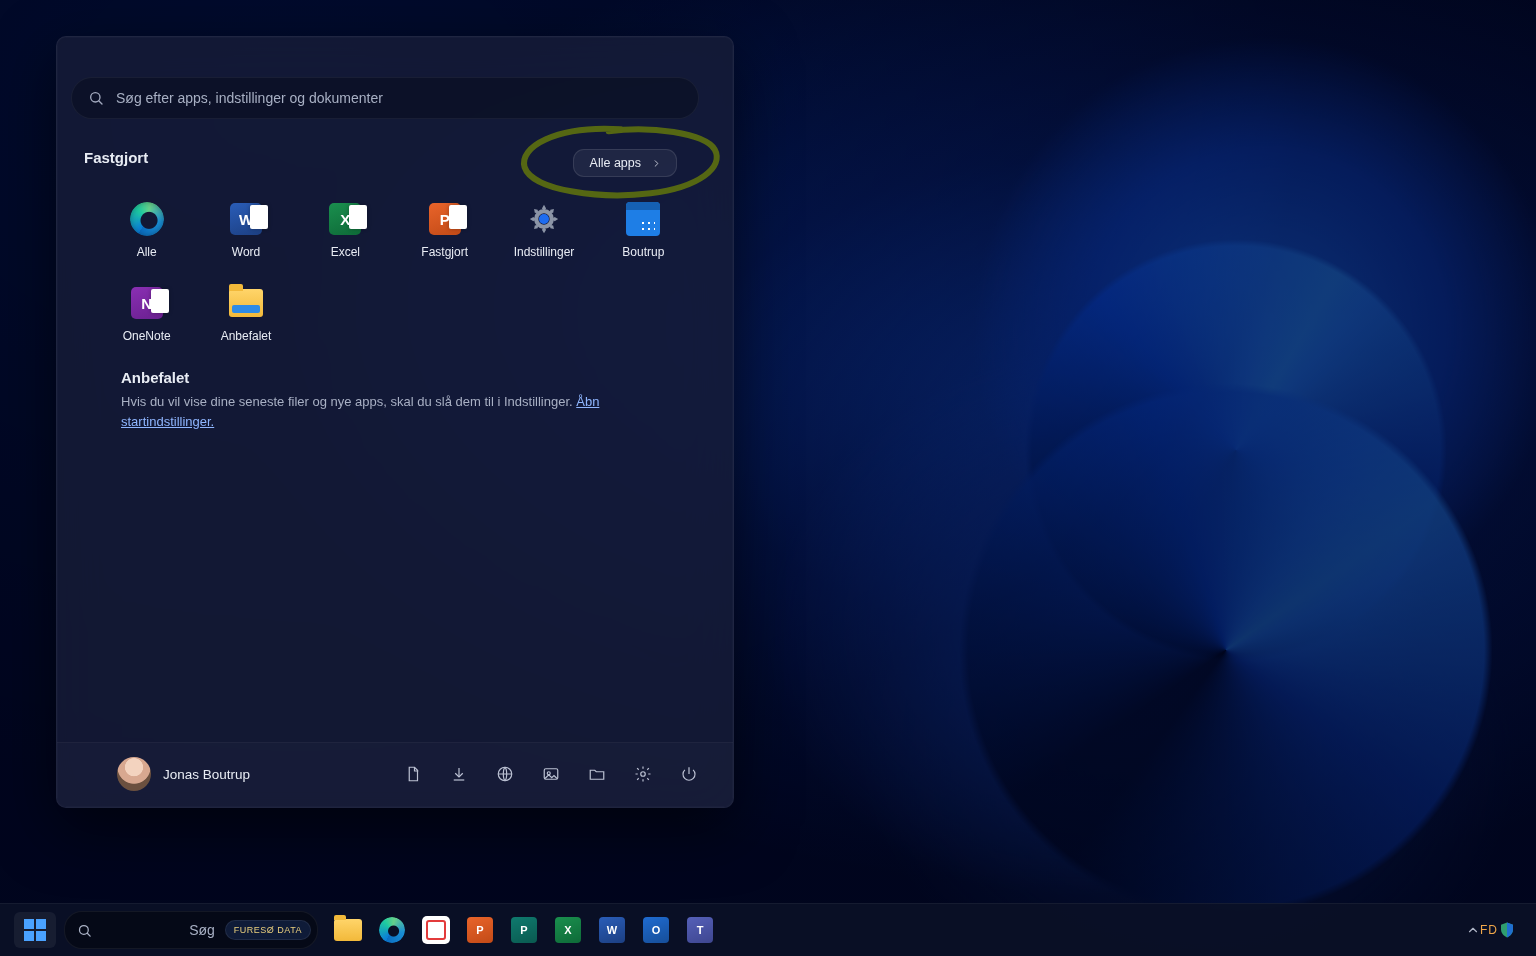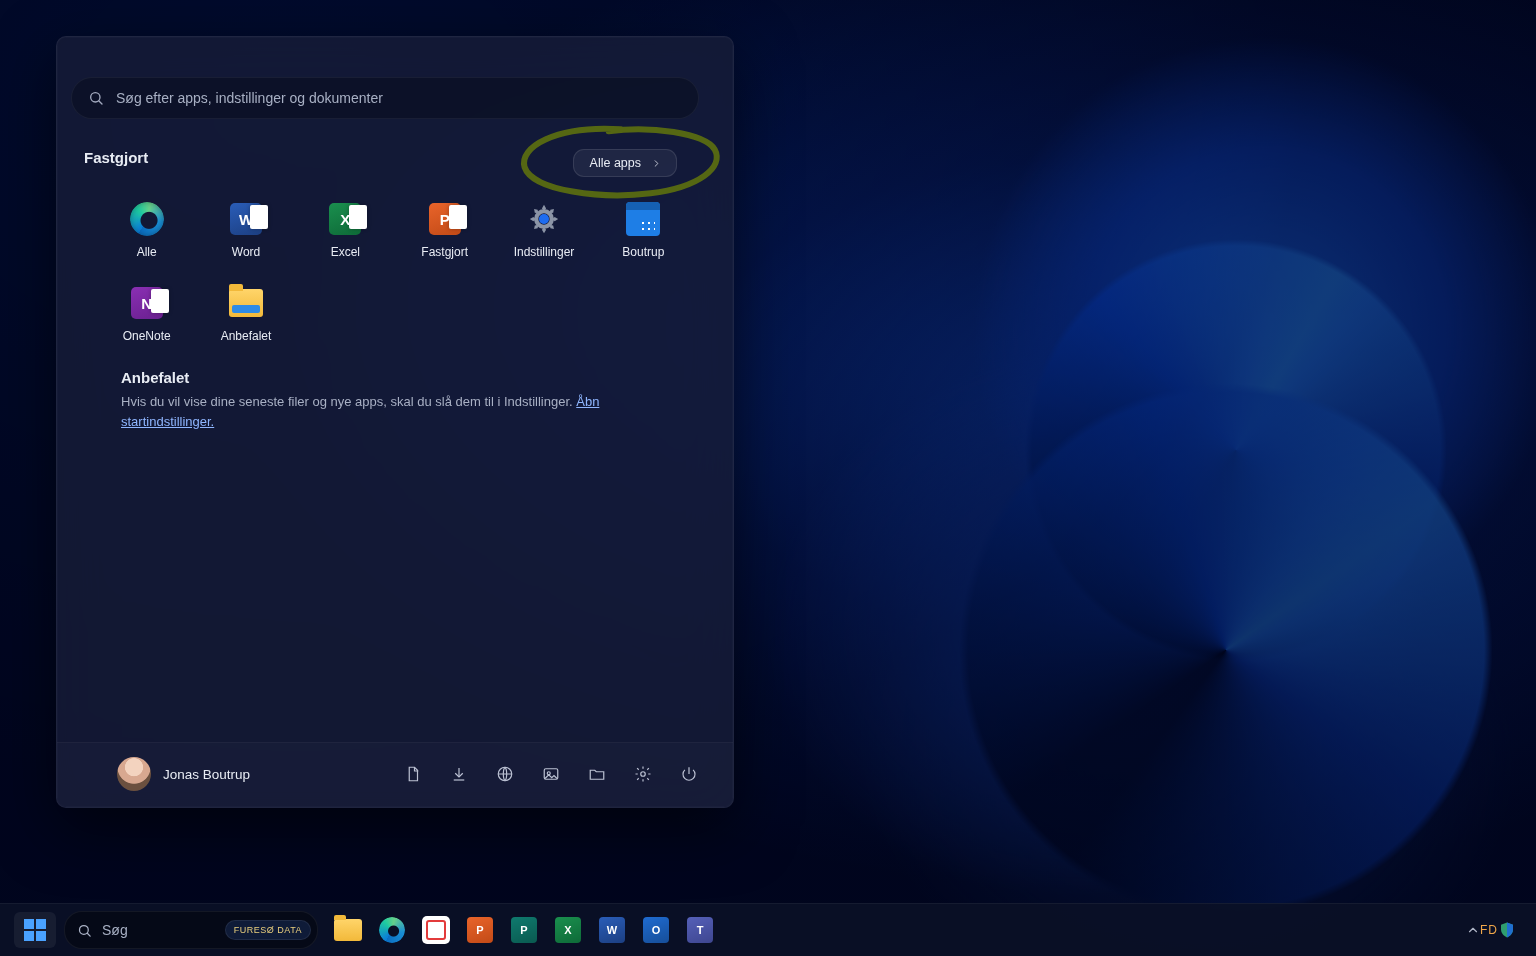--- a/index.html
+++ b/index.html
@@ -152,21 +152,21 @@
     border-top:1px solid rgba(255,255,255,0.05);
     display:flex;align-items:center;padding:0 14px;gap:10px;z-index:10;}
   .tb-left{display:flex;align-items:center;gap:8px;}
   .start-btn{width:42px;height:36px;border-radius:6px;display:flex;align-items:center;justify-content:center;
     background:rgba(255,255,255,0.06);cursor:pointer;}
   .start-btn .logo{width:22px;height:22px;display:grid;grid-template-columns:1fr 1fr;grid-template-rows:1fr 1fr;gap:2px;}
   .start-btn .logo span{background:#4aa2ff;}
   .tb-search{display:flex;align-items:center;gap:10px;width:234px;height:36px;border-radius:18px;
     background:rgba(0,0,0,0.35);border:1px solid rgba(255,255,255,0.06);padding:0 6px 0 12px;cursor:text;}
   .tb-search svg{width:15px;height:15px;opacity:.85;}
-  .tb-search .placeholder{color:var(--muted);font-size:14px;flex:1;}
+  .tb-search .placeholder{color:var(--muted);font-size:14px;flex:1;text-align:right;}
   .tb-search .chip{font-size:9px;letter-spacing:.5px;padding:4px 8px;border-radius:14px;background:#0f1b38;color:#e9ce7d;border:1px solid rgba(255,255,255,0.08);}
   .tb-apps{display:flex;align-items:center;gap:8px;margin-left:2px;}
   .tb-apps .titem{width:36px;height:36px;border-radius:6px;display:flex;align-items:center;justify-content:center;cursor:pointer;}
   .tb-right{margin-left:auto;display:flex;align-items:center;gap:0;padding-right:6px;}
   .chevup{width:14px;height:14px;opacity:.8;cursor:pointer;}
   .fd{font-size:12px;letter-spacing:1px;color:#f0a64a;cursor:default;}
   .shield{width:18px;height:18px;cursor:pointer;}
 
   
   .mini{width:26px;height:26px;border-radius:4px;display:flex;align-items:center;justify-content:center;color:#fff;font-weight:700;font-size:11px;}

